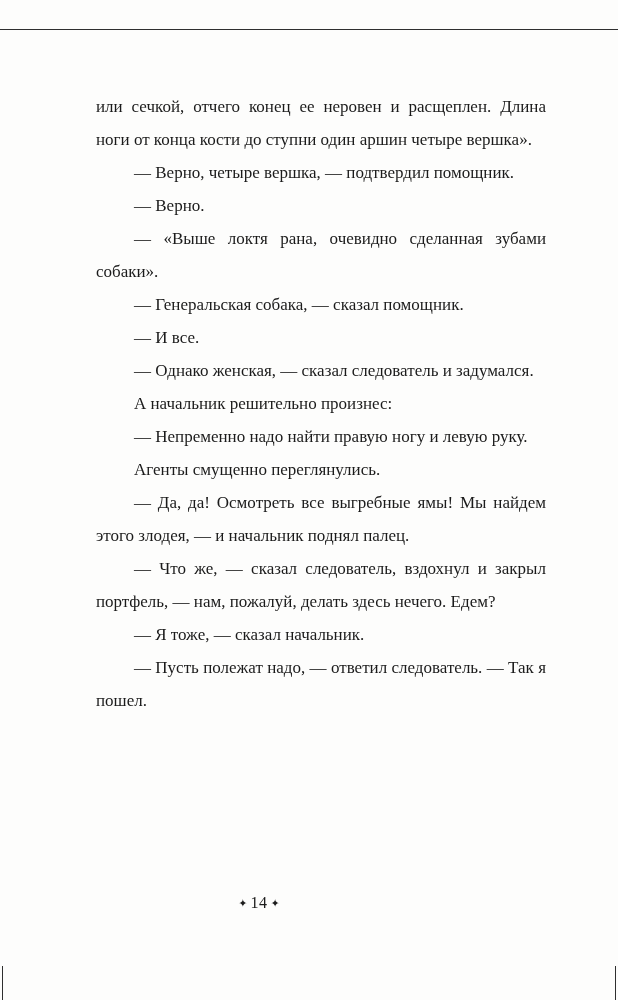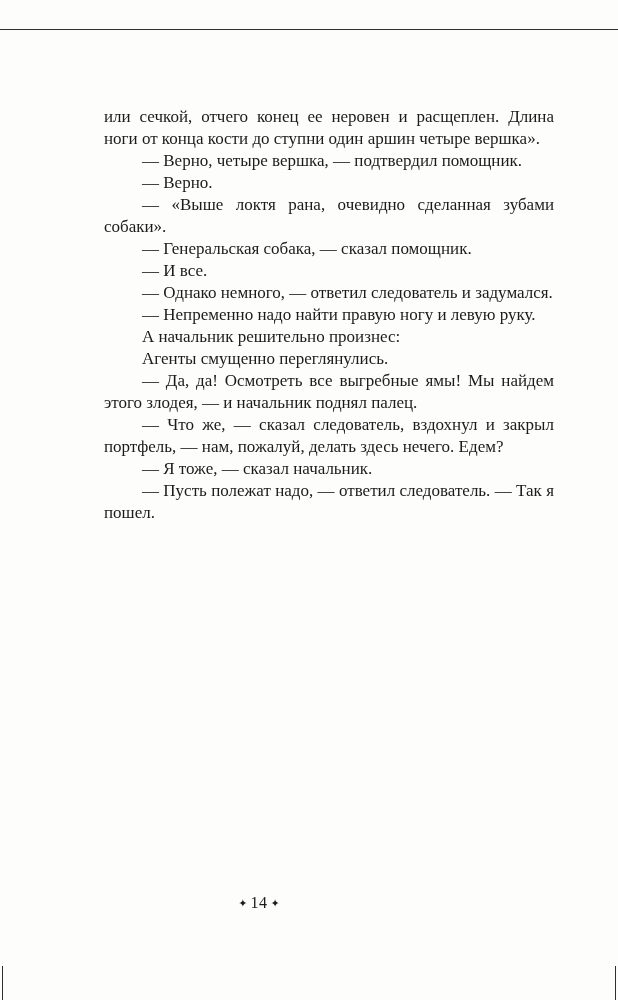--- a/index.html
+++ b/index.html
@@ -28,26 +28,25 @@
     bottom: 0;
     width: 1px;
     height: 34px;
     background: #2f2f2f;
   }
   .corner-tick.left  { left: 2px; }
   .corner-tick.right { right: 2px; }
   .content {
     position: absolute;
     top: 90px;
-    left: 104px;
+    left: 96px;
     width: 450px;
     text-align: justify;
     font-size: 17px;
-    line-height: 22px;
-    margin-top: 16px;
+    line-height: 33px;
   }
   .content p {
     margin: 0;
     padding: 0;
     text-indent: 38px;
   }
   .content p.no-indent {
     text-indent: 0;
   }
   .footer {
@@ -75,23 +74,23 @@
 <div class="corner-tick left"></div>
 <div class="corner-tick right"></div>
 
 <div class="content">
   <p class="no-indent">или сечкой, отчего конец ее неровен и расщеплен. Длина ноги от конца кости до ступни один аршин четыре вершка».</p>
   <p>— Верно, четыре вершка, — подтвердил помощник.</p>
   <p>— Верно.</p>
   <p>— «Выше локтя рана, очевидно сделанная зубами собаки».</p>
   <p>— Генеральская собака, — сказал помощник.</p>
   <p>— И все.</p>
-  <p>— Однако немного, — ответил следователь и задумался.</p>
+  <p>— Однако женская, — сказал следователь и задумался.</p>
+  <p>А начальник решительно произнес:</p>
   <p>— Непременно надо найти правую ногу и левую руку.</p>
-  <p>А начальник решительно произнес:</p>
   <p>Агенты смущенно переглянулись.</p>
   <p>— Да, да! Осмотреть все выгребные ямы! Мы найдем этого злодея, — и начальник поднял палец.</p>
   <p>— Что же, — сказал следователь, вздохнул и закрыл портфель, — нам, пожалуй, делать здесь нечего. Едем?</p>
   <p>— Я тоже, — сказал начальник.</p>
   <p>— Пусть полежат надо, — ответил следователь. — Так я пошел.</p>
 </div>
 
 <div class="footer">
   <span class="diamond">✦</span><span class="pagenum">14</span><span class="diamond">✦</span>
 </div>

